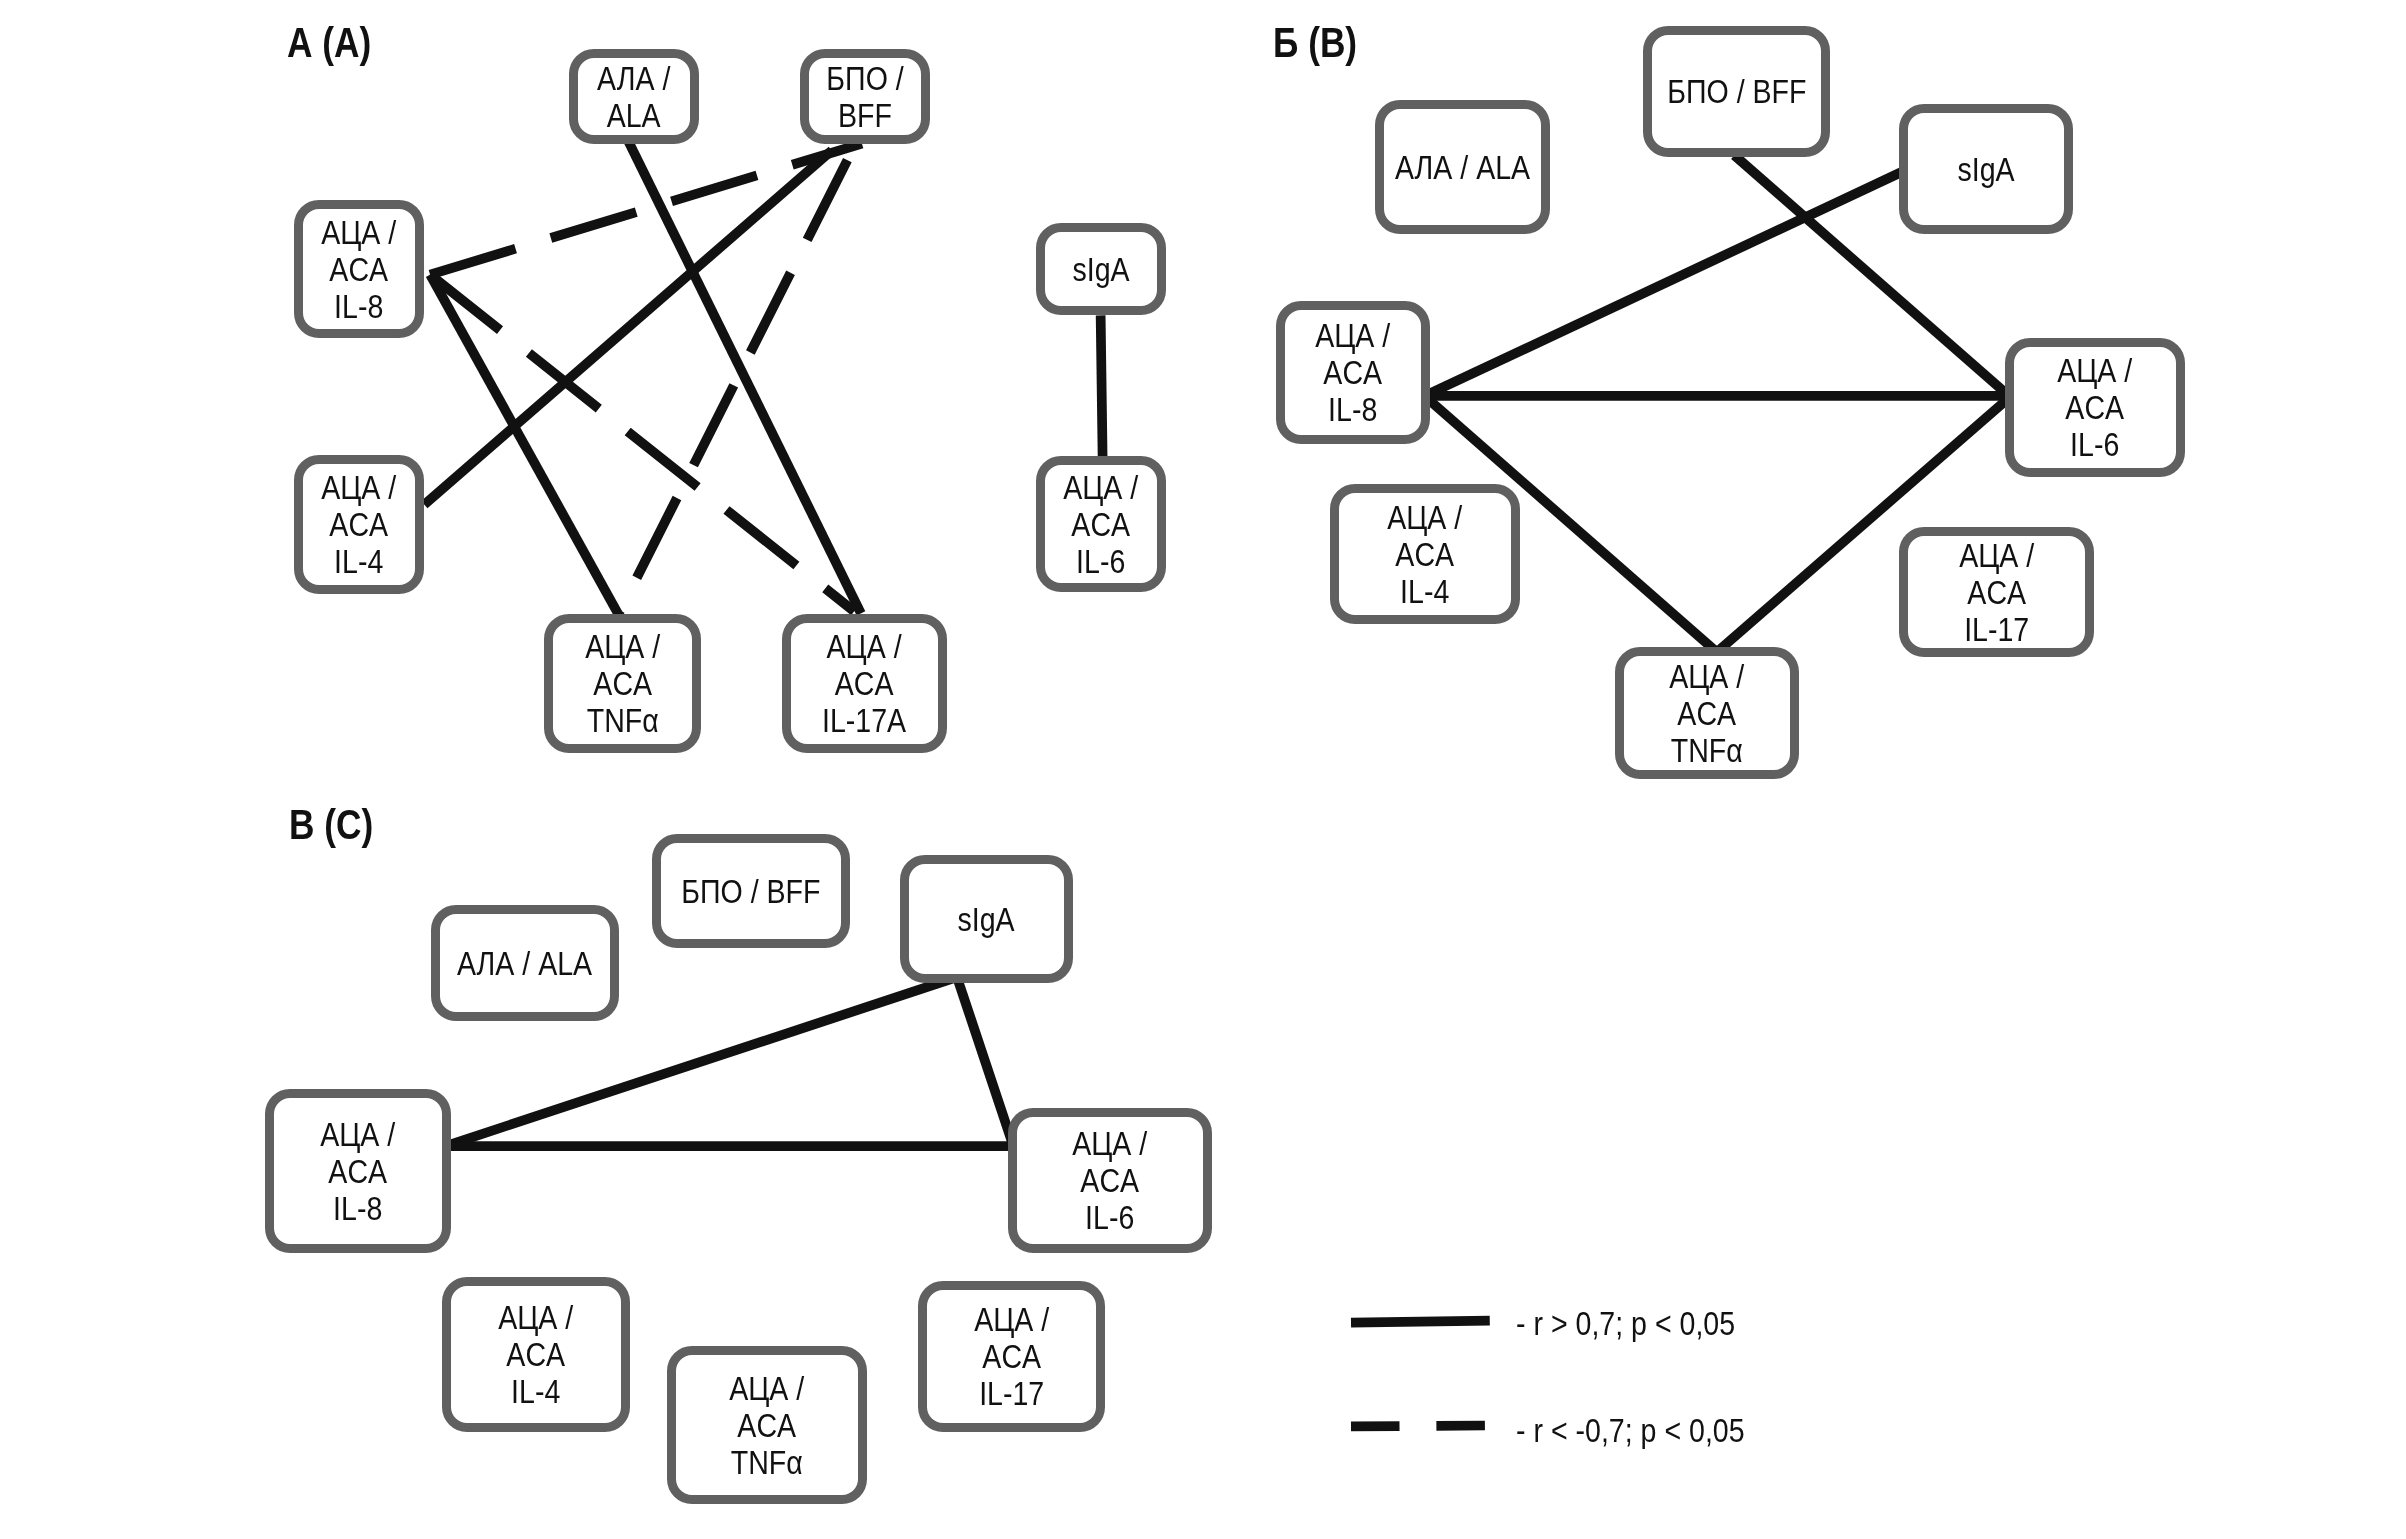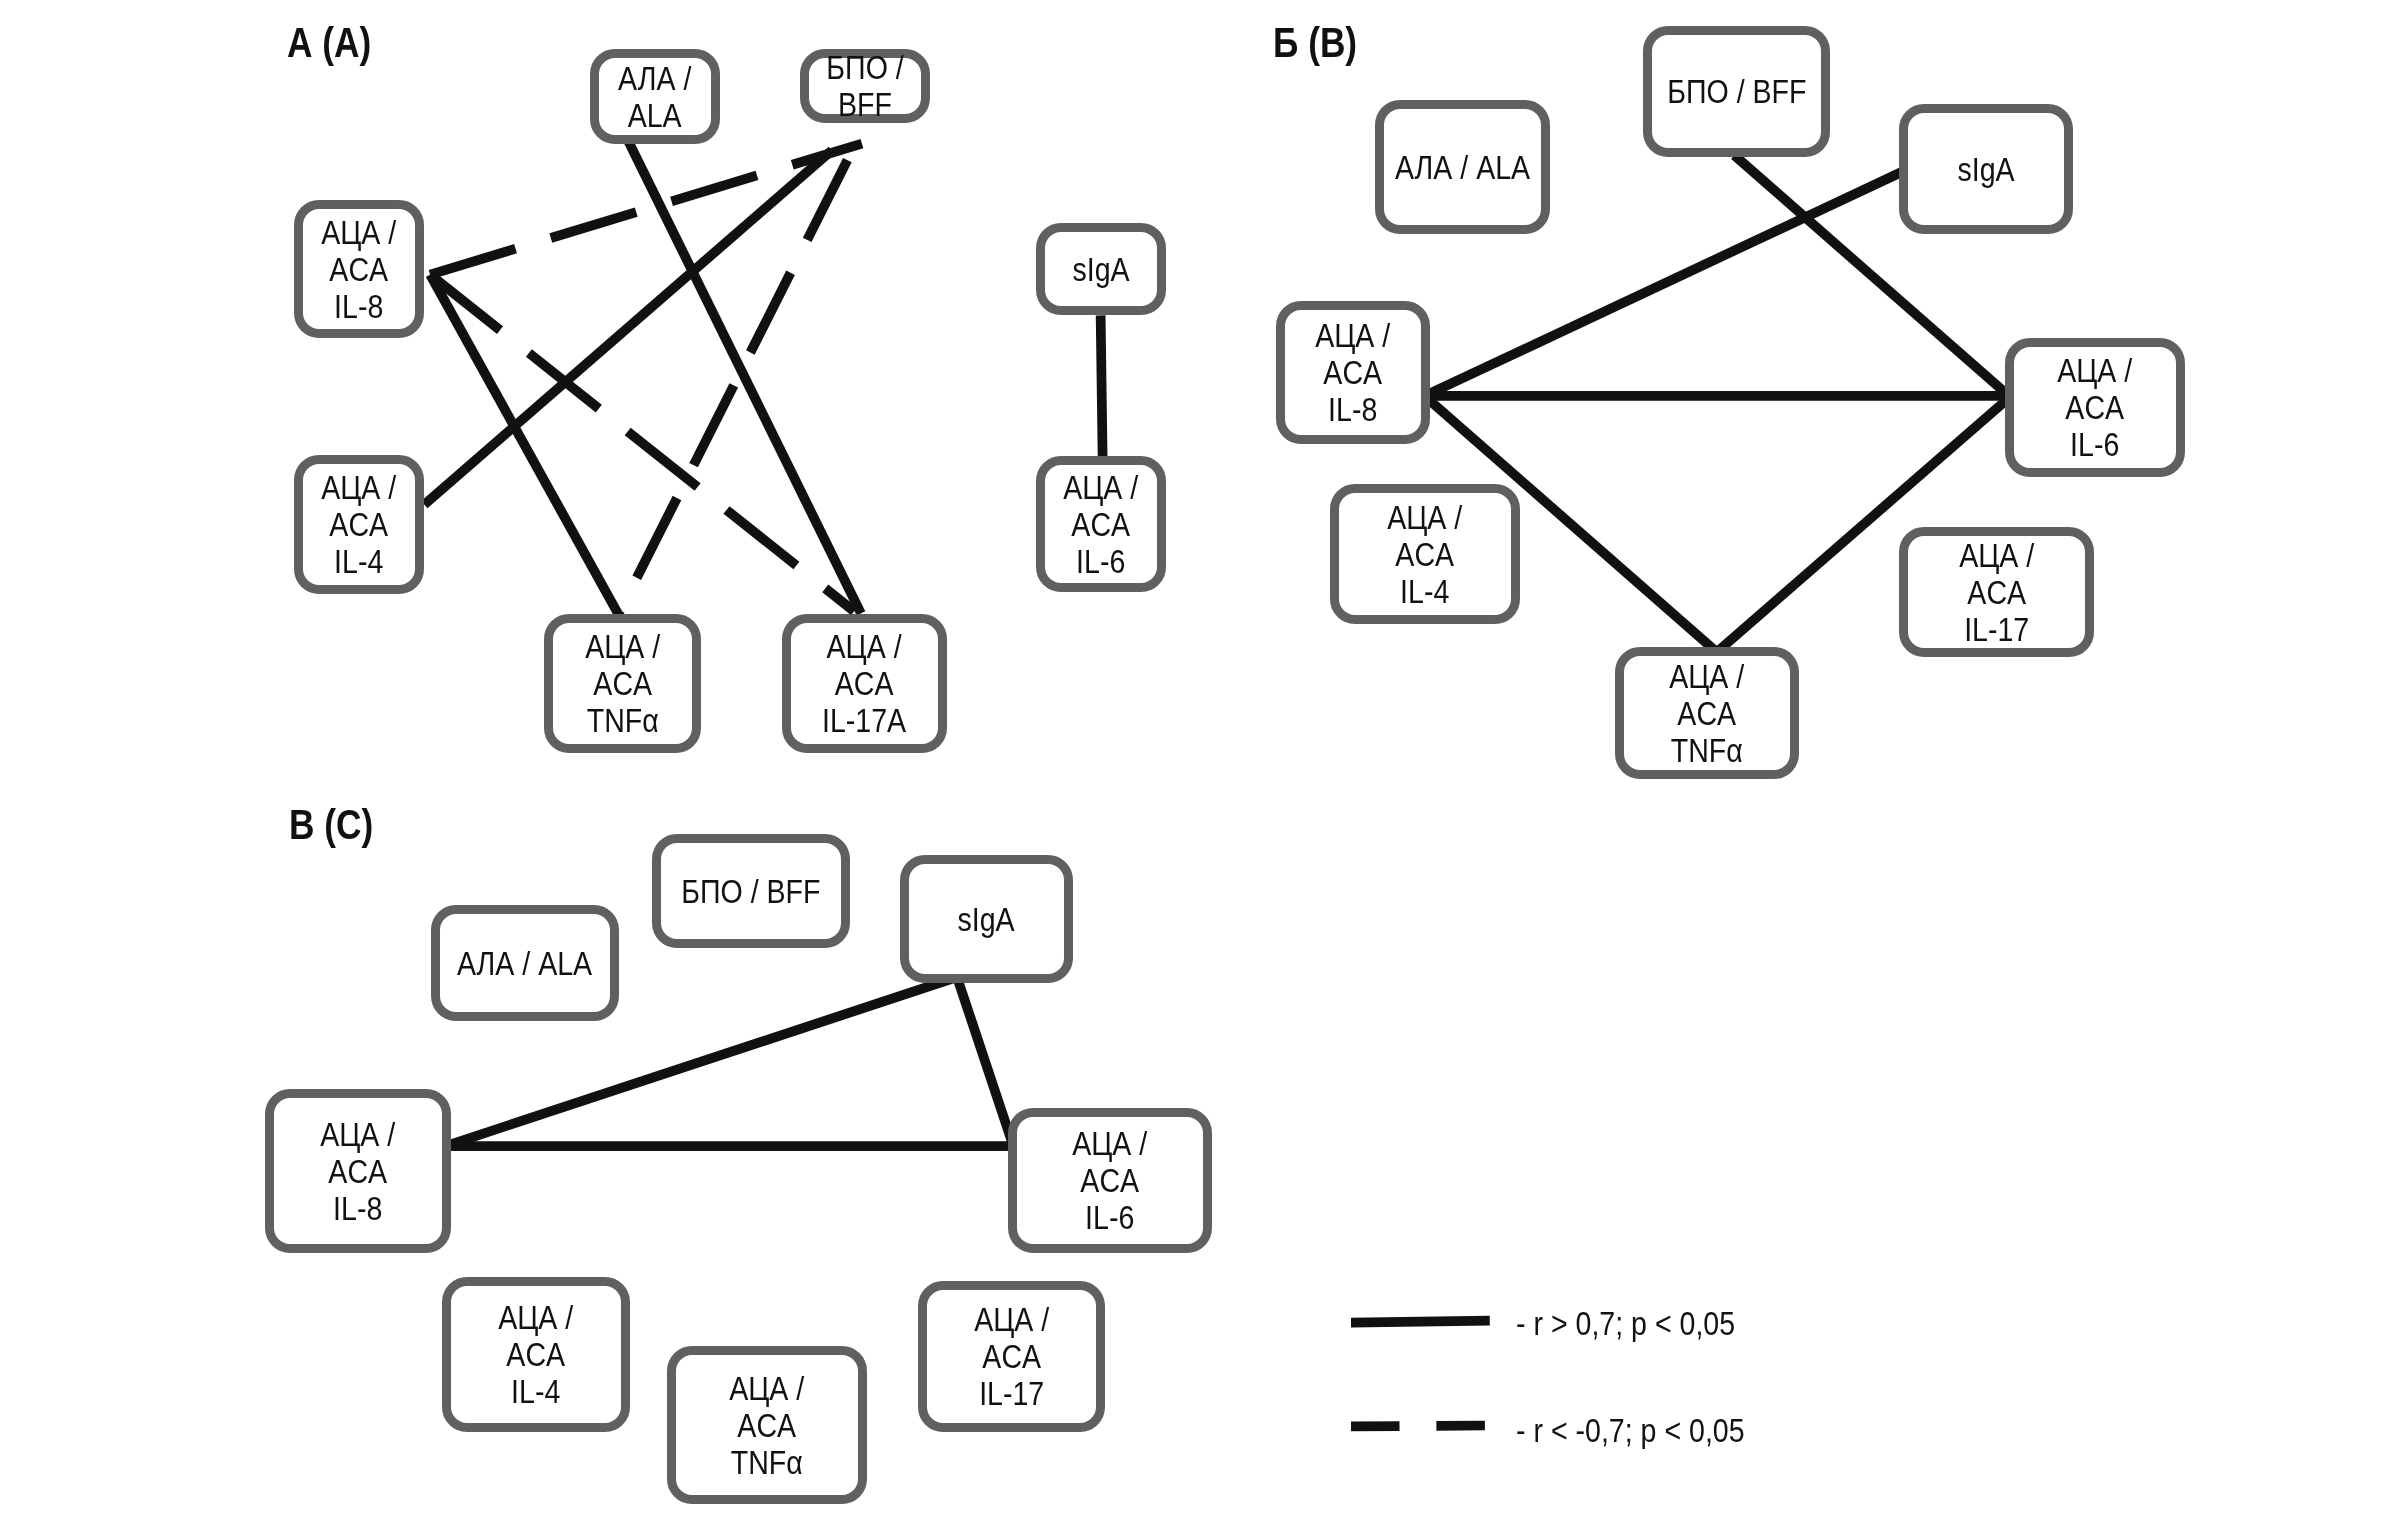--- a/index.html
+++ b/index.html
@@ -41,25 +41,25 @@
   <g id="legend-lines">
     <line x1="1392" y1="1363" x2="1535" y2="1361"></line>
     <line x1="1392" y1="1470" x2="1530" y2="1469" style="stroke-dasharray:50 38"></line>
   </g>
 </svg>
 
 <div class="panel-title" style="left:287px; top:21.3px;">А (A)</div>
 <div class="panel-title" style="left:1273px; top:21.3px;">Б (B)</div>
 <div class="panel-title" style="left:289px; top:803px;">В (C)</div>
 
-<div class="node" style="left:590px; top:49px; width:130px; height:95px;">
+<div class="node" style="left:569px; top:49px; width:130px; height:95px;">
     <span class="node-label">АЛА /
 ALA</span>
   </div>
-<div class="node" style="left:800px; top:49px; width:130px; height:74px;">
+<div class="node" style="left:800px; top:49px; width:130px; height:95px;">
     <span class="node-label">БПО /
 BFF</span>
   </div>
 <div class="node" style="left:294px; top:200px; width:130px; height:138px;">
     <span class="node-label">АЦА /
 ACA
 IL-8</span>
   </div>
 <div class="node" style="left:294px; top:455px; width:130px; height:139px;">
     <span class="node-label">АЦА /

